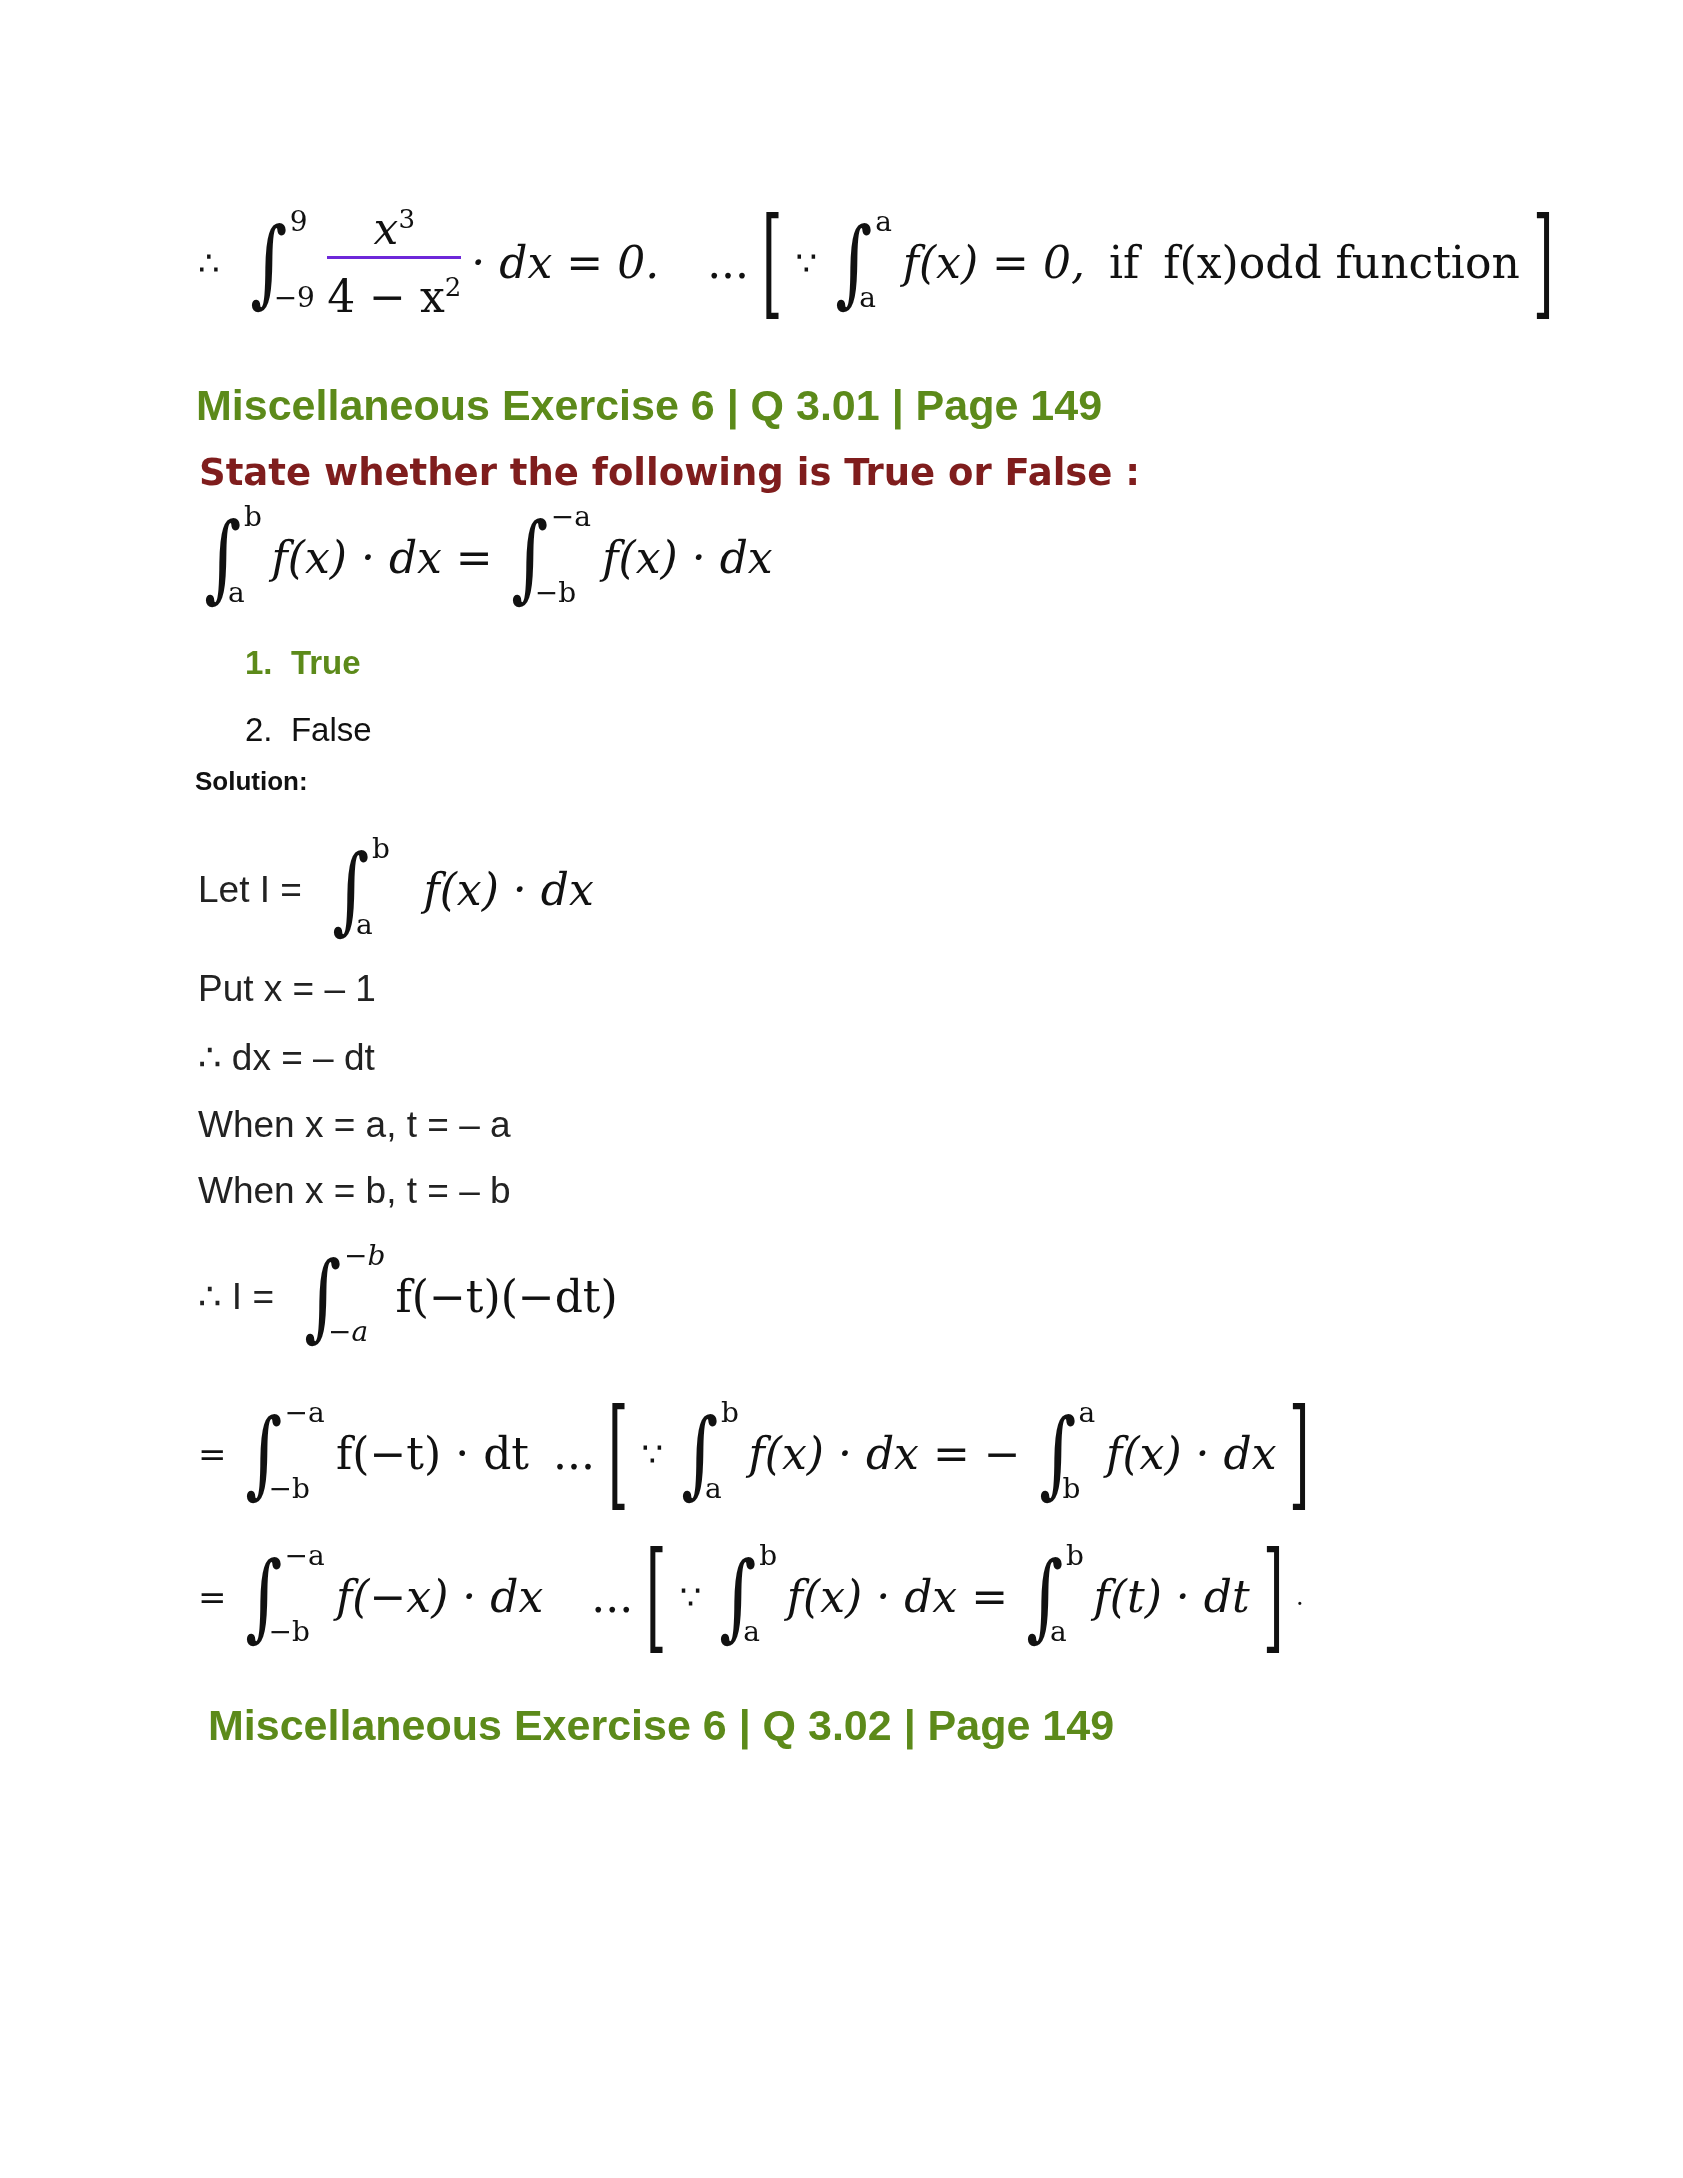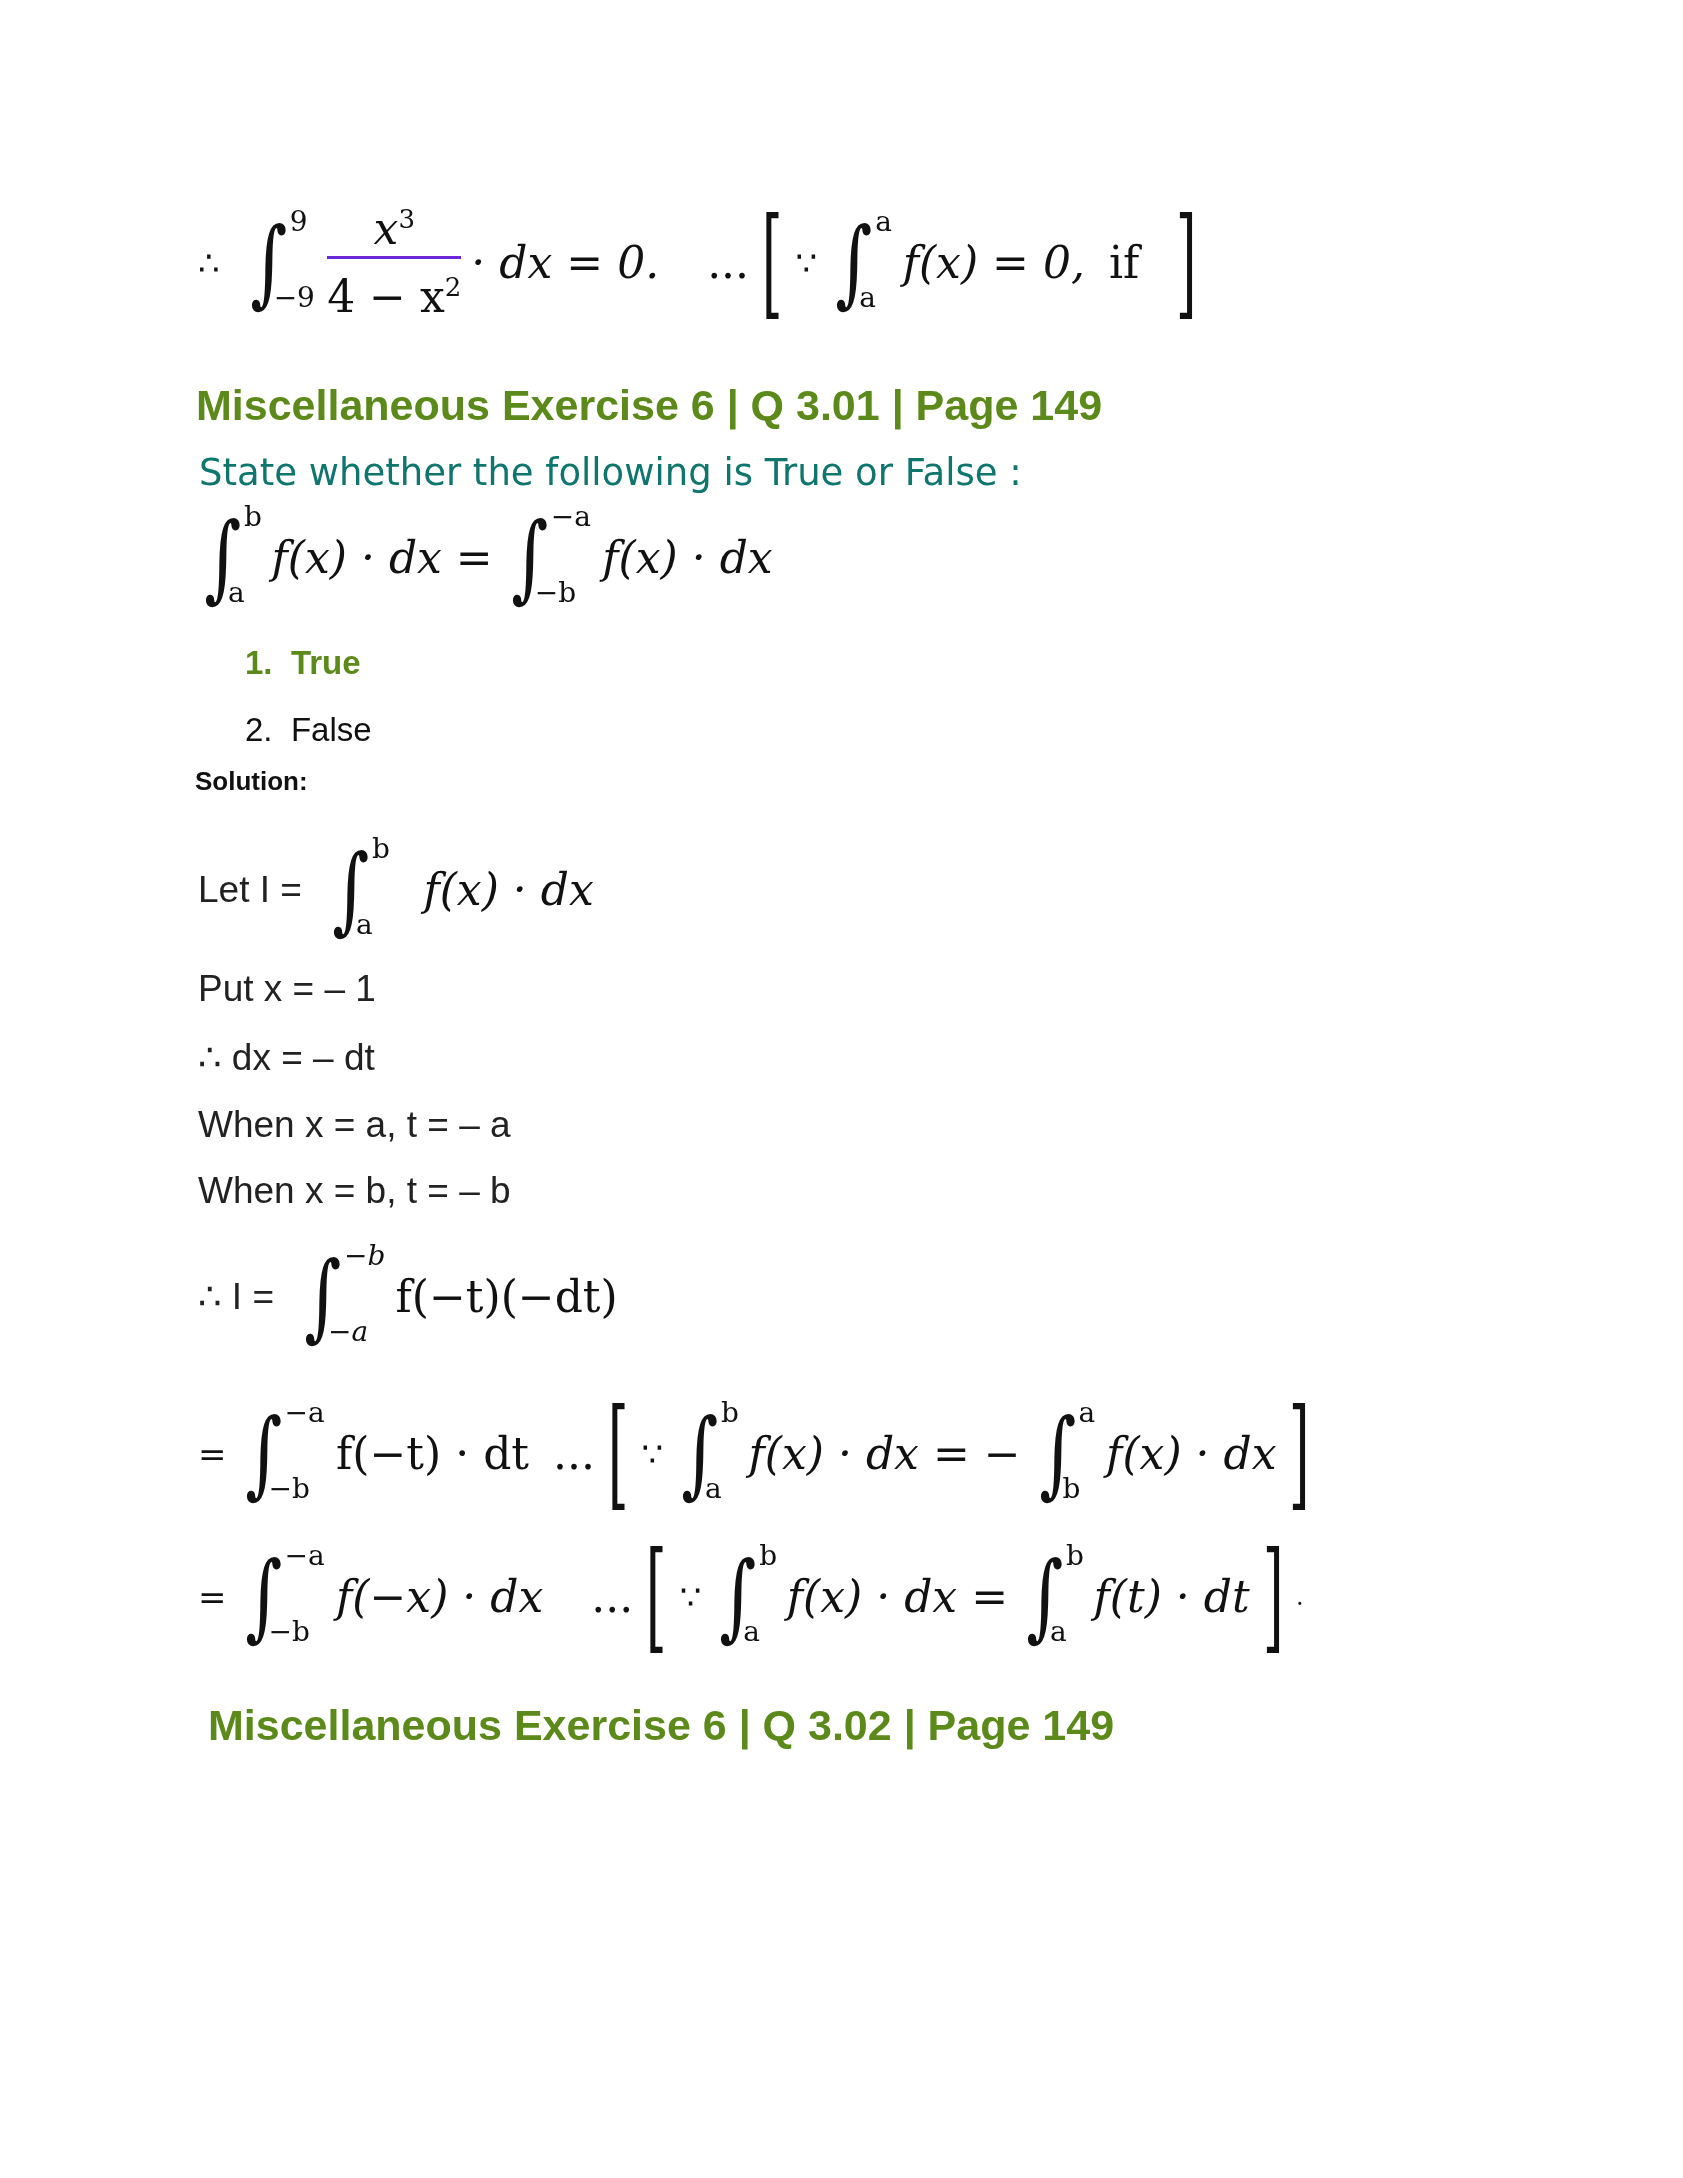--- a/index.html
+++ b/index.html
@@ -1,21 +1,21 @@
 <!DOCTYPE html>
 <html><head>
 <meta charset="utf-8">
 <style>
   html, body { margin:0; padding:0; background:#ffffff; }
   body { width:1683px; height:2178px; position:relative; overflow:hidden; color:#111; }
   .abs { position:absolute; white-space:nowrap; }
   .math { font-family:"DejaVu Serif","Liberation Serif",serif; font-size:44px; color:#111; }
   .mi { font-style:italic; }
   .heading { font-family:"Liberation Sans",sans-serif; font-weight:bold; font-size:43px; color:#5c8a1a; }
-  .question { font-family:"DejaVu Sans","Liberation Sans",sans-serif; font-weight:normal; font-size:37px; color:#0f766e; }
+  .question { font-family:"DejaVu Sans","Liberation Sans",sans-serif; font-weight:bold; font-size:37px; color:#7f1d1d; }
   .opt { font-family:"Liberation Sans",sans-serif; font-size:33px; }
   .opt.correct { color:#5c8a1a; font-weight:bold; }
   .sol-label { font-family:"Liberation Sans",sans-serif; font-weight:bold; font-size:26px; }
   .step { font-family:Liberation Sans, sans-serif; font-size:37px; color:#222; }
   .int { display:inline-block; position:relative; vertical-align:middle; }
   .int .sign { font-family:"DejaVu Serif",serif; font-size:95px; line-height:1; display:inline-block; transform:scaleX(0.75); }
   .int .up { position:absolute; top:-10px; left:46px; font-size:28px; }
   .int .lo { position:absolute; bottom:-4px; left:30px; font-size:28px; }
   .frac { display:inline-block; vertical-align:middle; text-align:center; margin:0 10px; }
   .frac .num { display:block; border-bottom:3px solid #6d28d9; padding:0 6px 2px; }
@@ -51,20 +51,21 @@
   <span class="int">
     <span class="sign">∫</span>
     <span class="up">a</span>
     <span class="lo">a</span>
   </span>
   <span class="gap"></span>
   <span class="mi">f(x) = 0,</span>
   <span class="gap"></span>
   <span>if</span>
   <span class="gap"></span>
+  <span>f(x)odd function</span>
   <span class="bracket">]</span>
 </div>
 
 <div class="abs heading" style="left:196px; top:381px;">Miscellaneous Exercise 6 | Q 3.01 | Page 149</div>
 
 <div class="abs question" style="left:199px; top:451px;">State whether the following is True or False :</div>
 
 <div class="abs math row" style="left:198px; top:510px;">
   <span class="int">
     <span class="sign">∫</span>

